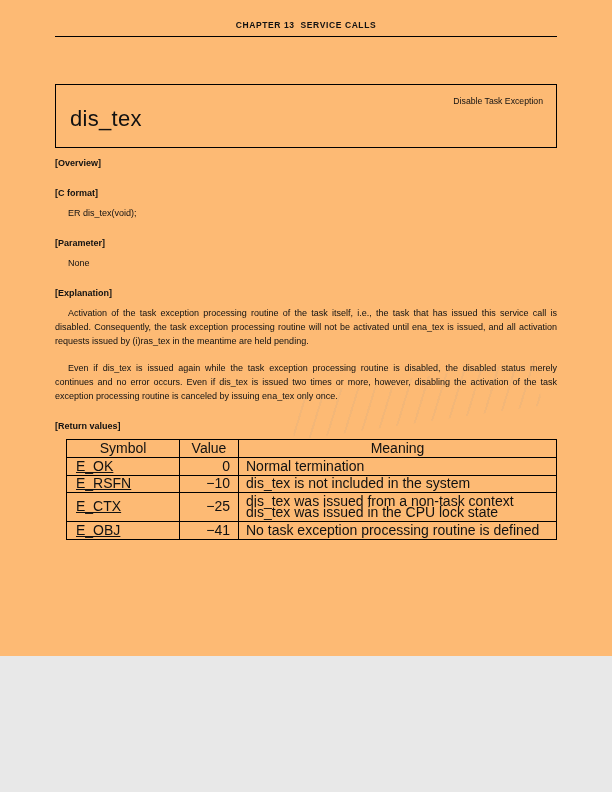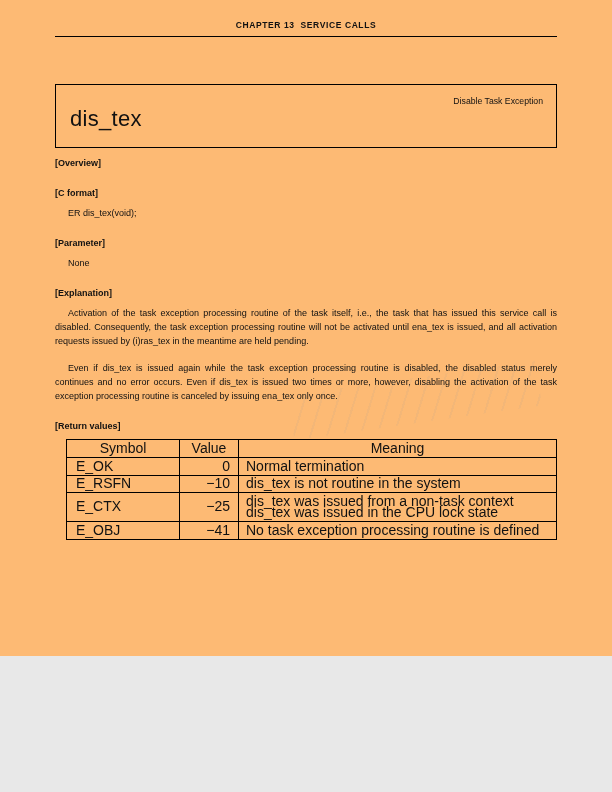--- a/index.html
+++ b/index.html
@@ -66,21 +66,21 @@
   .rv-table th,.rv-table td{
     border:1px solid #000;
     padding:2.5px 6px;
     vertical-align:middle;
   }
   .rv-table th{
     font-weight:normal;text-align:center;height:12px;
   }
   .w-symbol{width:100px;}
   .w-value{width:46px;margin-top:42px;}
-  .rv-table td.col-symbol{padding-left:9px;}
+  .rv-table td.col-symbol{padding-left:9px;text-decoration:underline;}
   .rv-table td.col-value{text-align:right;padding-right:8px;}
   .rv-table td.col-meaning{padding-left:7px;}
   
   .watermark{
     position:absolute;top:378px;left:290px;width:250px;height:45px;
     opacity:0.10;
     transform:rotate(-8deg);
     background:
       repeating-linear-gradient(115deg,#999 0 2px,transparent 2px 16px);
     pointer-events:none;
@@ -146,21 +146,21 @@
               <td class="col-symbol">E_OK</td>
               <td class="col-value">0</td>
               <td class="col-meaning">
                 <div>Normal termination</div>
               </td>
             </tr>
             <tr>
               <td class="col-symbol">E_RSFN</td>
               <td class="col-value">−10</td>
               <td class="col-meaning">
-                <div>dis_tex is not routine in the system</div>
+                <div>dis_tex is not included in the system</div>
               </td>
             </tr>
             <tr>
               <td class="col-symbol">E_CTX</td>
               <td class="col-value">−25</td>
               <td class="col-meaning">
                 <div>dis_tex was issued from a non-task context</div>
                 <div>dis_tex was issued in the CPU lock state</div>
               </td>
             </tr>

